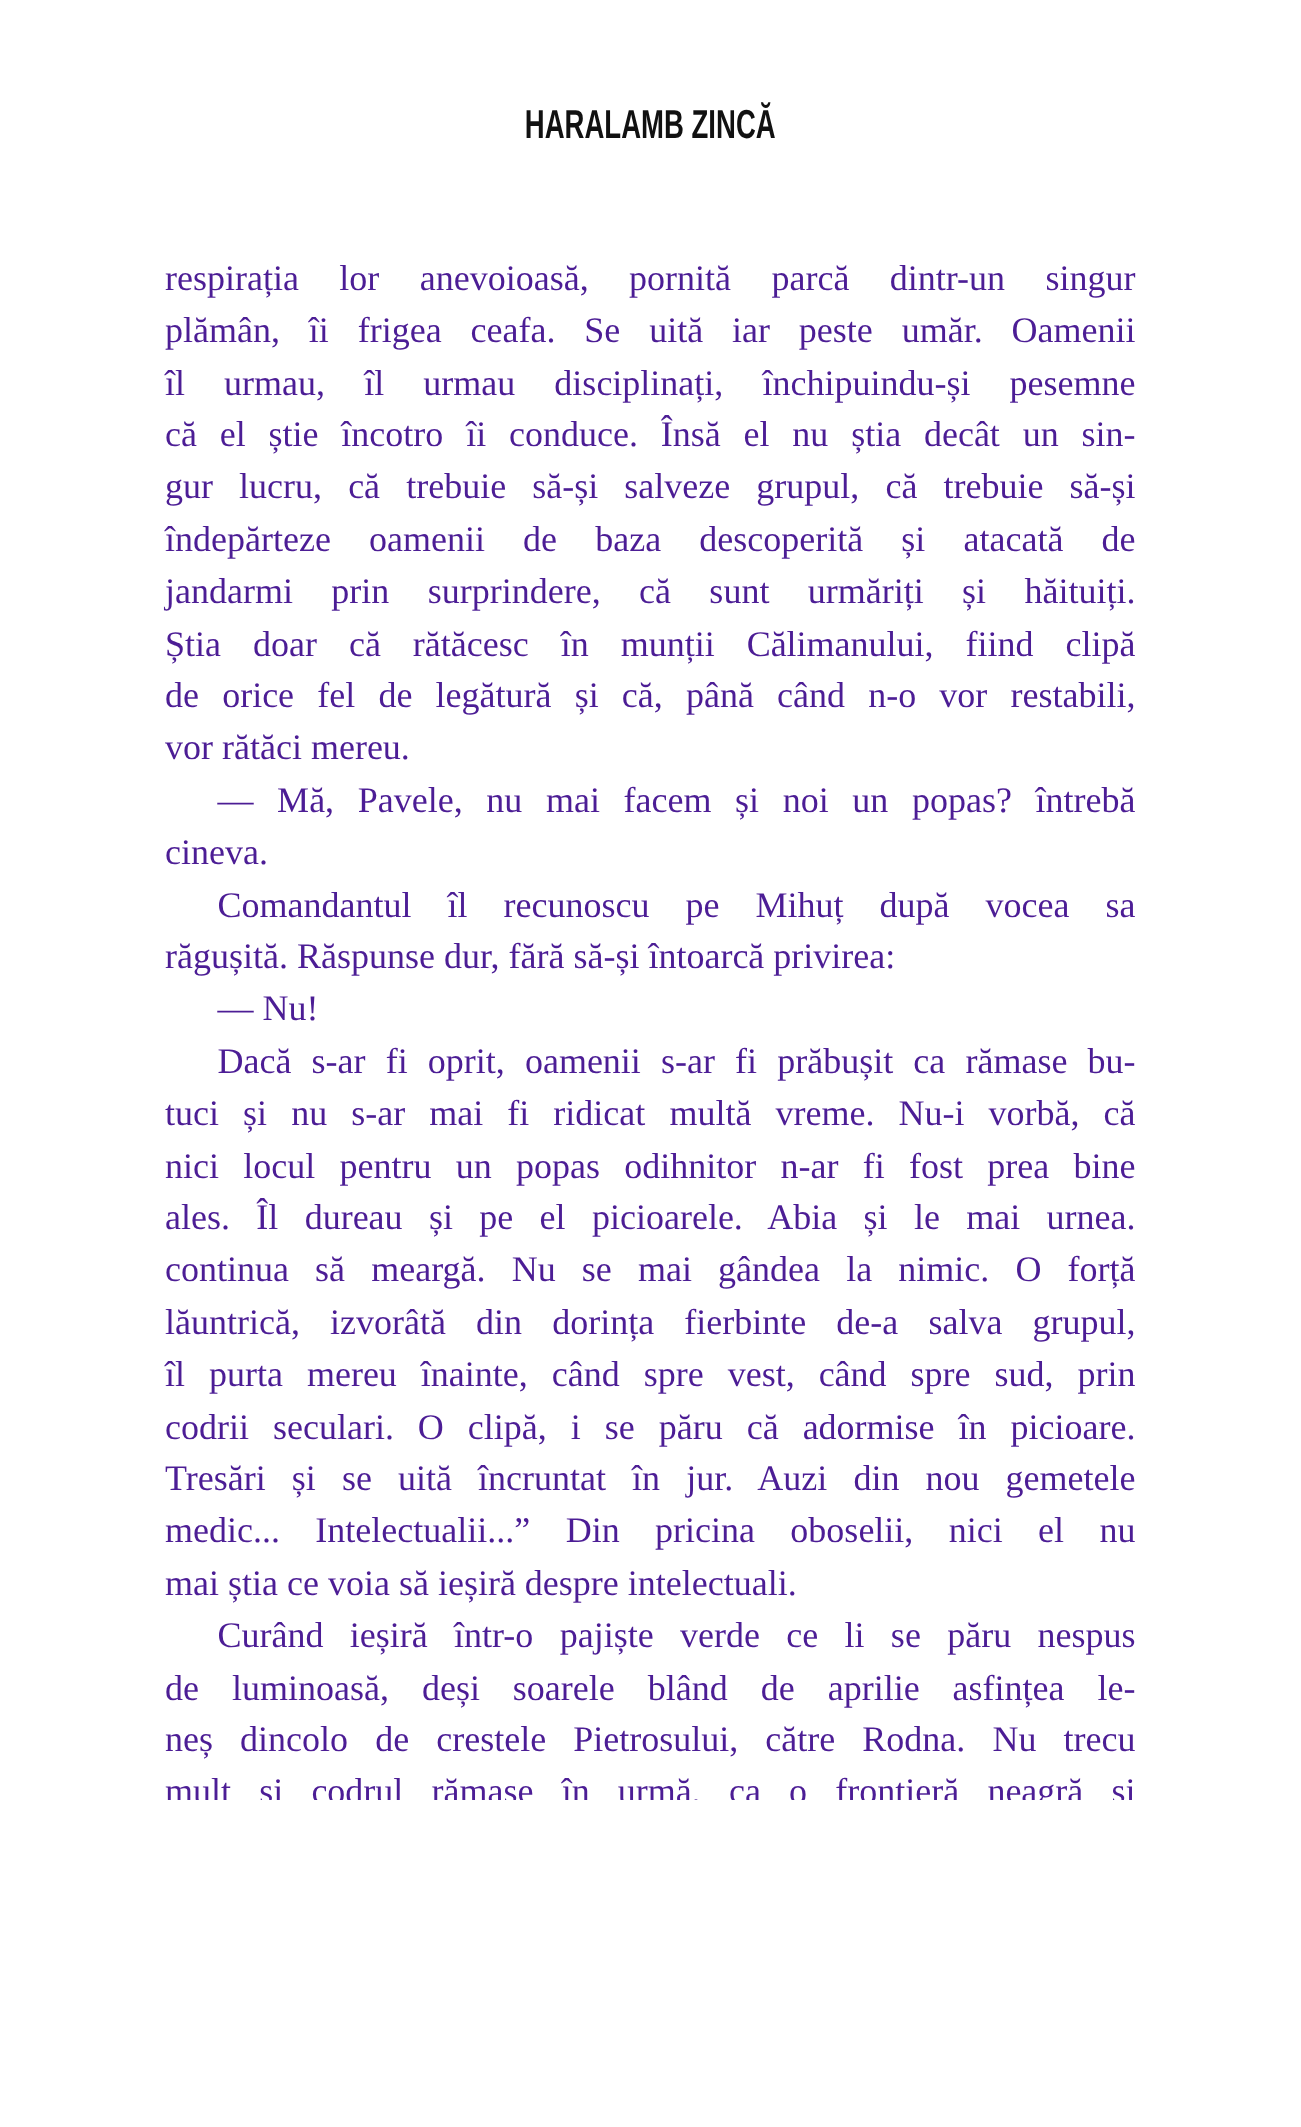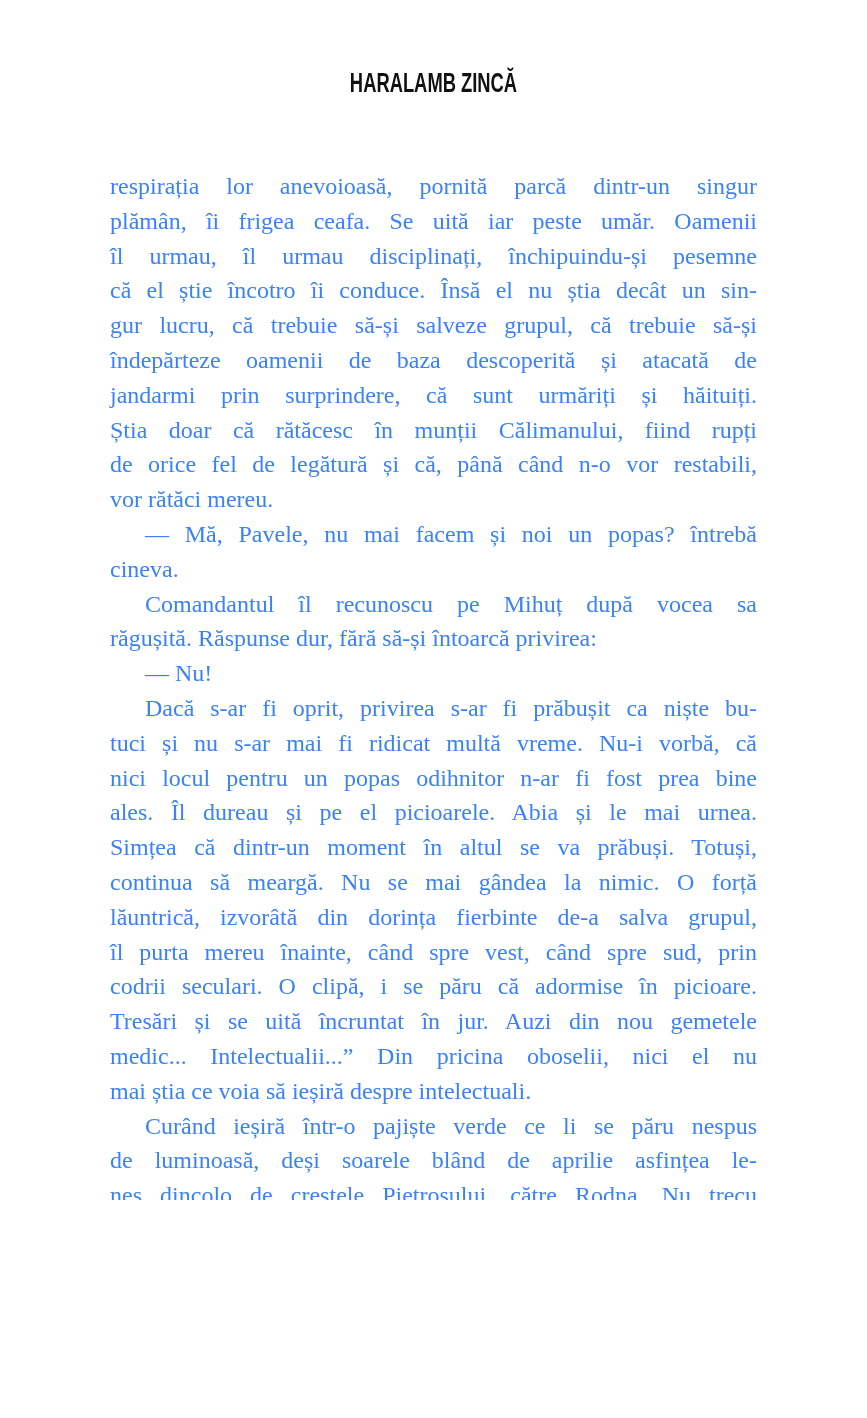--- a/index.html
+++ b/index.html
@@ -30,21 +30,21 @@
     transform-origin: 50% 50%;
     color: #111111;
   }
   .text-block {
     position: absolute;
     left: 110px;
     top: 169px;
     width: 647px;
     font-size: 24px;
     line-height: 34.8px;
-    color: #3b82f6;
+    color: #4c1d95;
   }
   .line {
     text-align: justify;
     text-align-last: justify;
     height: 34.8px;
     overflow: visible;
     white-space: normal;
   }
   .line.short {
     text-align-last: left;
@@ -70,33 +70,32 @@
   <div class="running-header">HARALAMB ZINCĂ</div>
 
   <div class="text-block" id="text-block">
       <div class="line">respirația lor anevoioasă, pornită parcă dintr-un singur</div>
       <div class="line">plămân, îi frigea ceafa. Se uită iar peste umăr. Oamenii</div>
       <div class="line">îl urmau, îl urmau disciplinați, închipuindu-și pesemne</div>
       <div class="line">că el știe încotro îi conduce. Însă el nu știa decât un sin-</div>
       <div class="line">gur lucru, că trebuie să-și salveze grupul, că trebuie să-și</div>
       <div class="line">îndepărteze oamenii de baza descoperită și atacată de</div>
       <div class="line">jandarmi prin surprindere, că sunt urmăriți și hăituiți.</div>
-      <div class="line">Știa doar că rătăcesc în munții Călimanului, fiind rupți</div>
+      <div class="line">Știa doar că rătăcesc în munții Călimanului, fiind clipă</div>
       <div class="line">de orice fel de legătură și că, până când n-o vor restabili,</div>
       <div class="line short">vor rătăci mereu.</div>
       <div class="line indent">— Mă, Pavele, nu mai facem și noi un popas? întrebă</div>
       <div class="line short">cineva.</div>
       <div class="line indent">Comandantul îl recunoscu pe Mihuț după vocea sa</div>
       <div class="line short">răgușită. Răspunse dur, fără să-și întoarcă privirea:</div>
       <div class="line indent short">— Nu!</div>
-      <div class="line indent">Dacă s-ar fi oprit, privirea s-ar fi prăbușit ca niște bu-</div>
+      <div class="line indent">Dacă s-ar fi oprit, oamenii s-ar fi prăbușit ca rămase bu-</div>
       <div class="line">tuci și nu s-ar mai fi ridicat multă vreme. Nu-i vorbă, că</div>
       <div class="line">nici locul pentru un popas odihnitor n-ar fi fost prea bine</div>
       <div class="line">ales. Îl dureau și pe el picioarele. Abia și le mai urnea.</div>
-      <div class="line">Simțea că dintr-un moment în altul se va prăbuși. Totuși,</div>
       <div class="line">continua să meargă. Nu se mai gândea la nimic. O forță</div>
       <div class="line">lăuntrică, izvorâtă din dorința fierbinte de-a salva grupul,</div>
       <div class="line">îl purta mereu înainte, când spre vest, când spre sud, prin</div>
       <div class="line">codrii seculari. O clipă, i se păru că adormise în picioare.</div>
       <div class="line">Tresări și se uită încruntat în jur. Auzi din nou gemetele</div>
       <div class="line">medic... Intelectualii...” Din pricina oboselii, nici el nu</div>
       <div class="line short">mai știa ce voia să ieșiră despre intelectuali.</div>
       <div class="line indent">Curând ieșiră într-o pajiște verde ce li se păru nespus</div>
       <div class="line">de luminoasă, deși soarele blând de aprilie asfințea le-</div>
       <div class="line">neș dincolo de crestele Pietrosului, către Rodna. Nu trecu</div>

